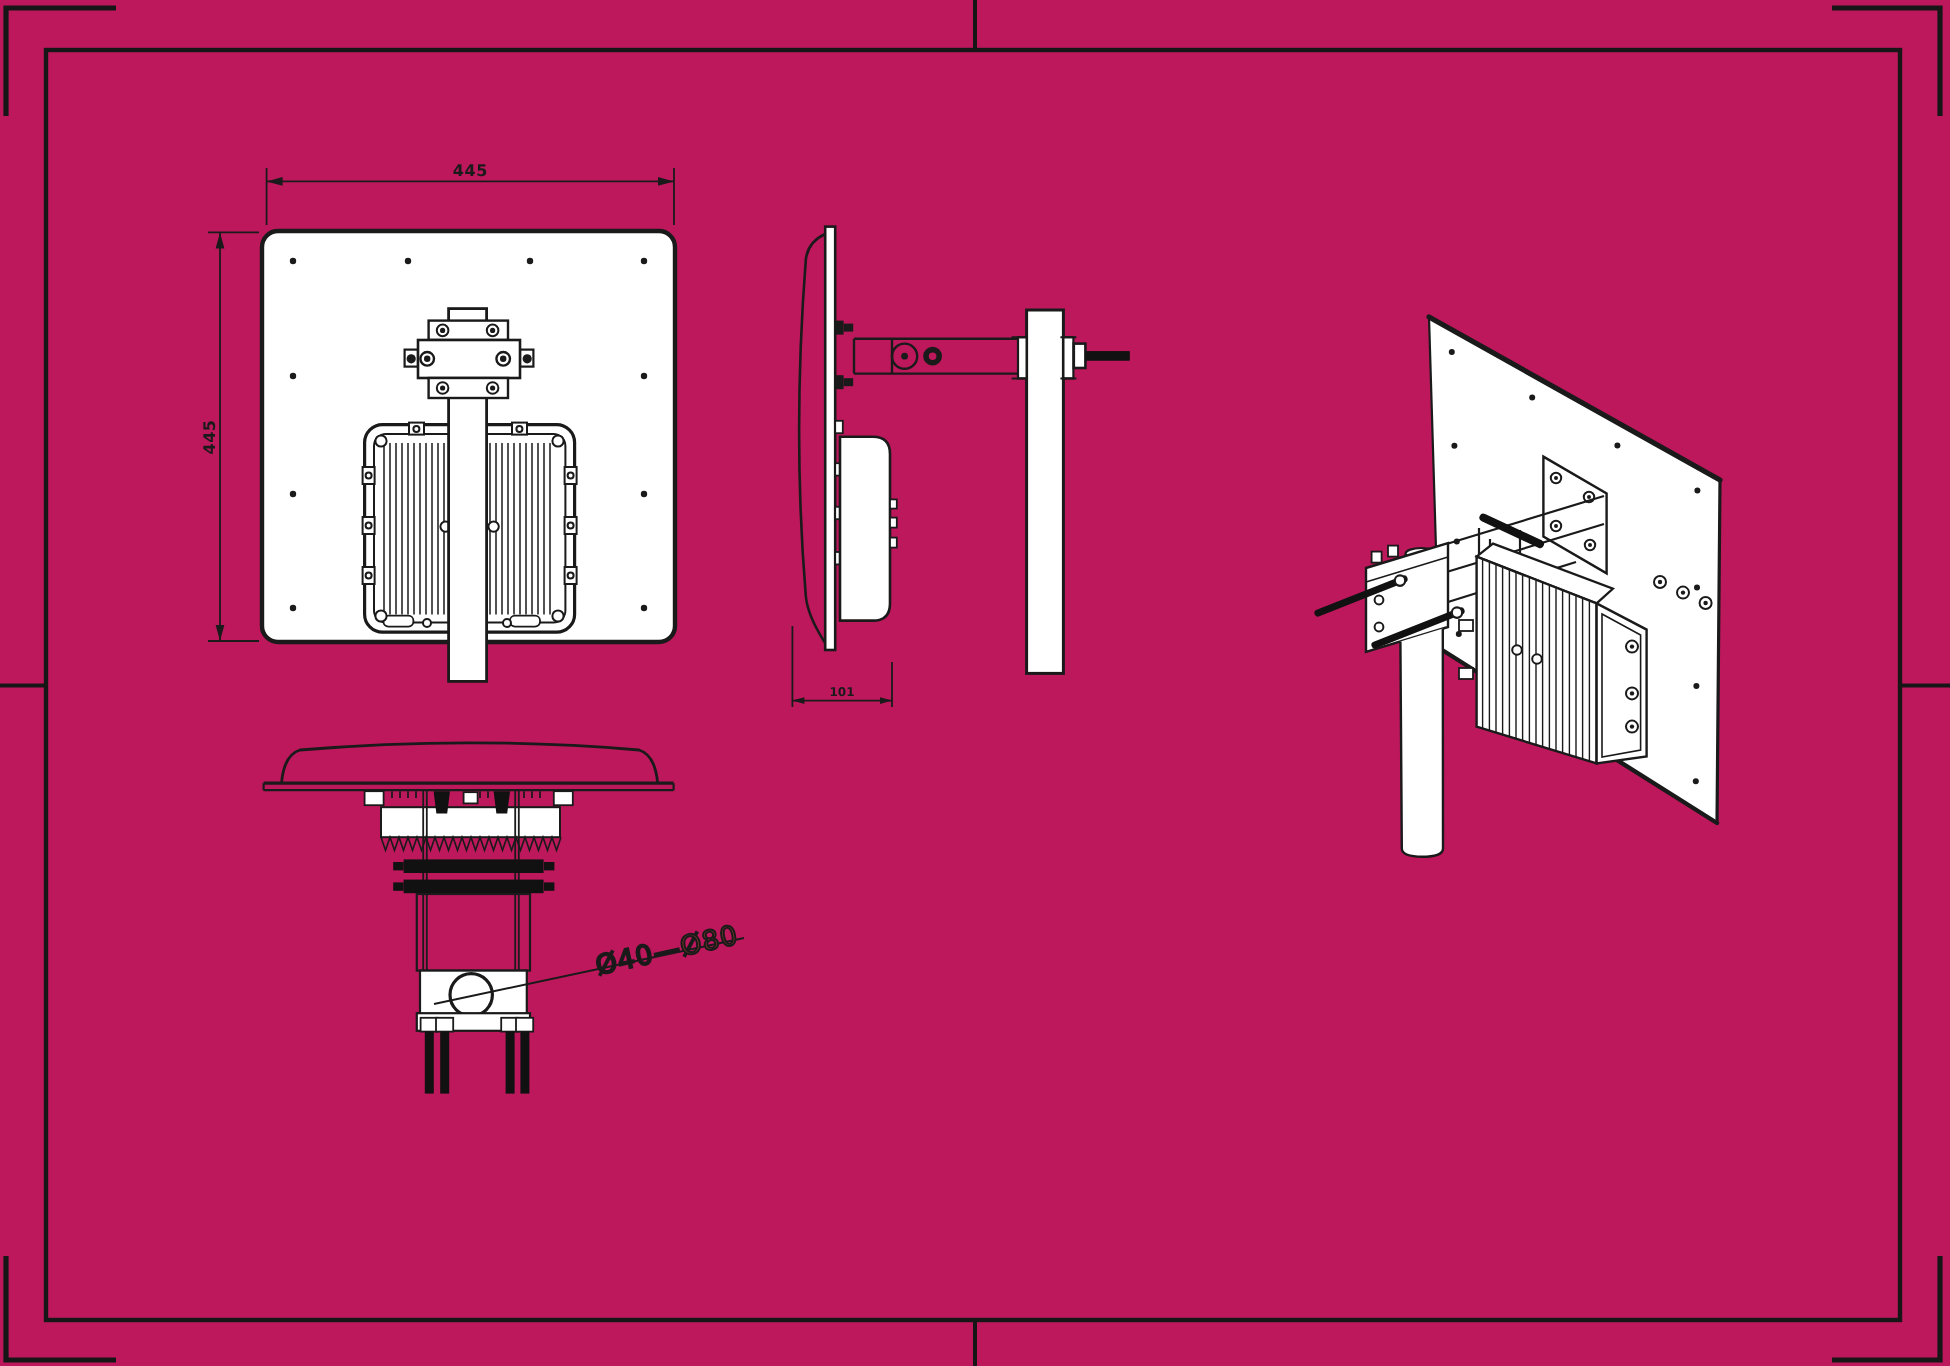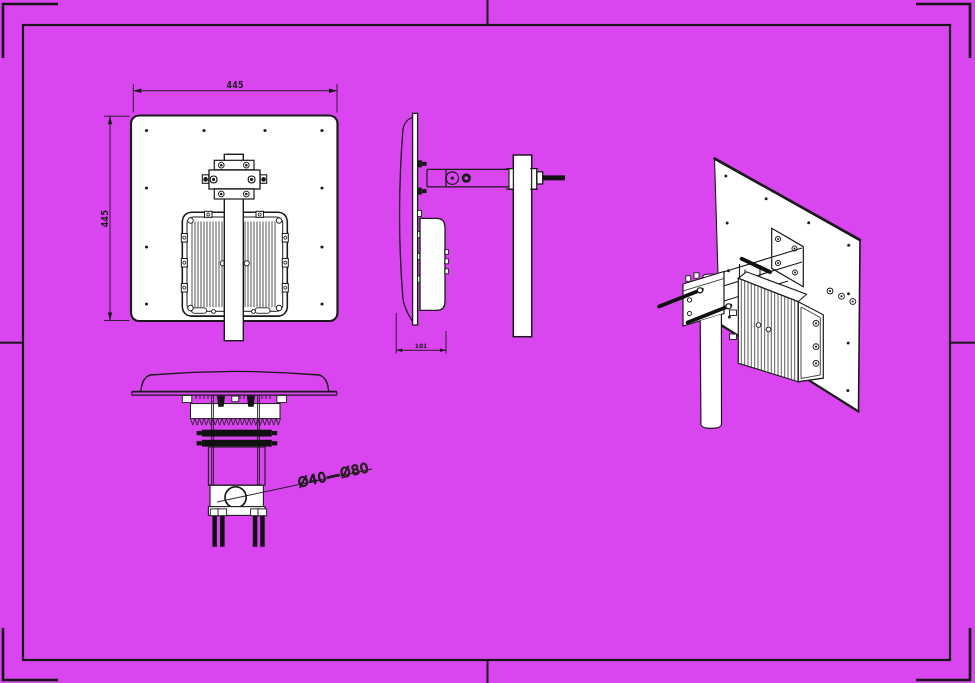--- a/index.html
+++ b/index.html
@@ -1,16 +1,16 @@
 <!DOCTYPE html>
 <html><head>
 <meta charset="utf-8">
 <style>
   html,body{margin:0;padding:0;background:#fff;}
-  #canvas{position:relative;width:975px;height:683px;background:#d946ef;overflow:hidden;
+  #canvas{position:relative;width:975px;height:683px;background:#be185d;overflow:hidden;
           font-family:"DejaVu Sans", sans-serif;}
   svg{position:absolute;left:0;top:0;}
   text{font-family:"DejaVu Sans", sans-serif;fill:#1a1a1a;}
   .dim{font-size:8px;font-weight:bold;letter-spacing:.3px;}
   .dim-small{font-size:6px;font-weight:bold;}
   .lead{font-size:13.5px;letter-spacing:.5px;}
 </style>
 </head>
 <body>
 

